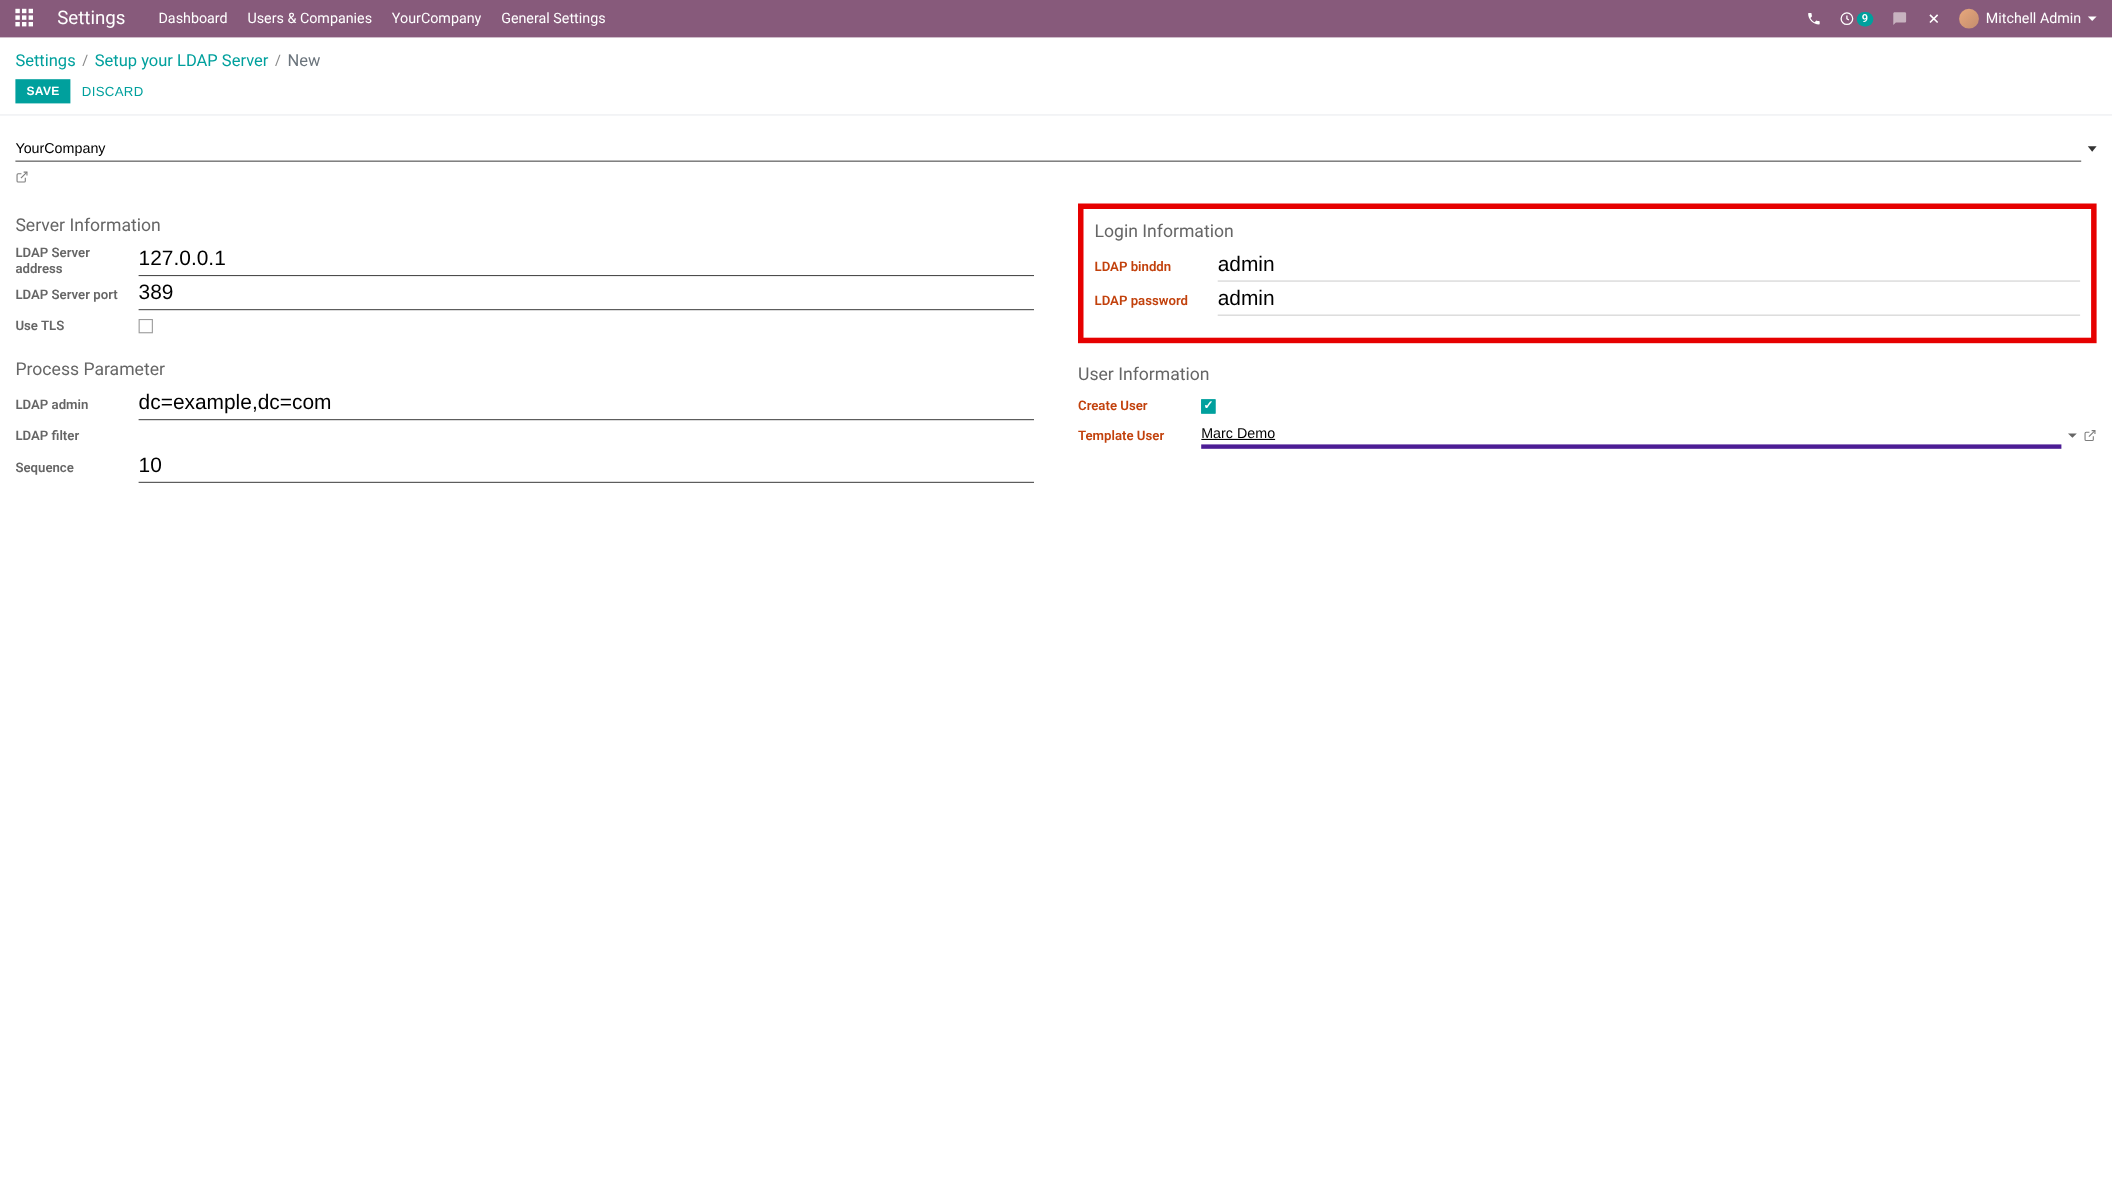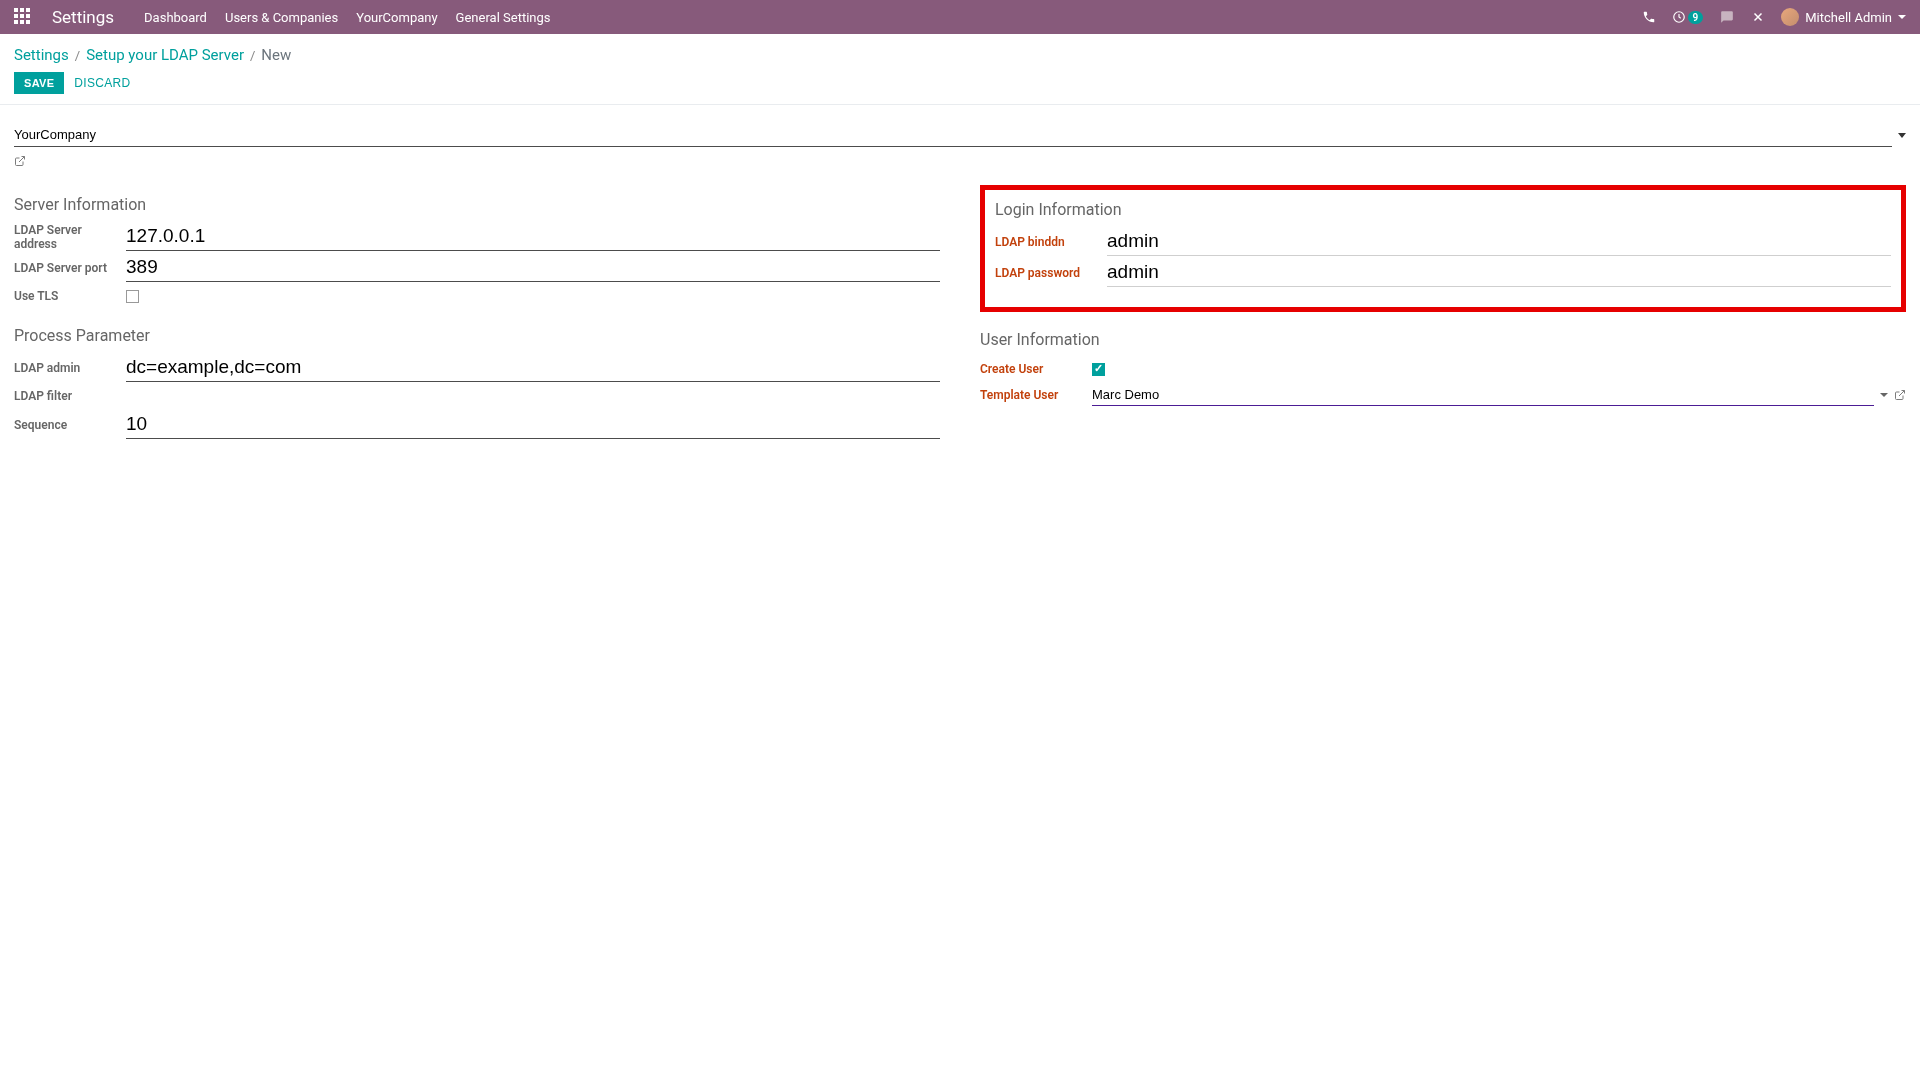--- a/index.html
+++ b/index.html
@@ -36,21 +36,21 @@
 .highlight-box .section-title { margin-top: 4px; }
 .field-row { display: flex; align-items: center; margin-bottom: 2px; min-height: 24px; }
 .field-label { width: 112px; flex-shrink: 0; font-weight: 600; font-size: 12px; color: #666; }
 .field-label-wide { width: 112px; flex-shrink: 0; font-weight: 600; font-size: 12px; color: #c2410c; }
 .field-input { flex: 1; border: none; border-bottom: 1px solid #cfcfcf; padding: 3px 0; font-size: 19px; background: transparent; }
 .field-input.dark { border-bottom: 1px solid #4c4c4c; }
 .checkbox { width: 13px; height: 13px; border: 1px solid #999; cursor: pointer; display: inline-block; background: #fff; position: relative; }
 .checkbox.checked { background: #00a09d; border-color: #00a09d; }
 .checkbox.checked::after { content: '✓'; color: #fff; position: absolute; top: -2px; left: 1px; font-size: 11px; font-weight: bold; }
 .m2o-row { display: flex; align-items: center; flex: 1; gap: 6px; }
-.m2o-input { flex: 1; border: none; border-bottom: 1px solid #4c1d95; padding: 3px 0; font-size: 13px; background: transparent; }
+.m2o-input { flex: 1; border: none; border-bottom: 4px solid #4c1d95; padding: 3px 0; font-size: 13px; background: transparent; text-decoration: underline; }
 .caret-sm { width: 0; height: 0; border-left: 4px solid transparent; border-right: 4px solid transparent; border-top: 4px solid #666; cursor: pointer; }
 svg { display: block; }
 </style>
 </head>
 <body>
 
 <div class="topbar">
   <div class="apps-icon">
     <span></span>
       <span></span>

